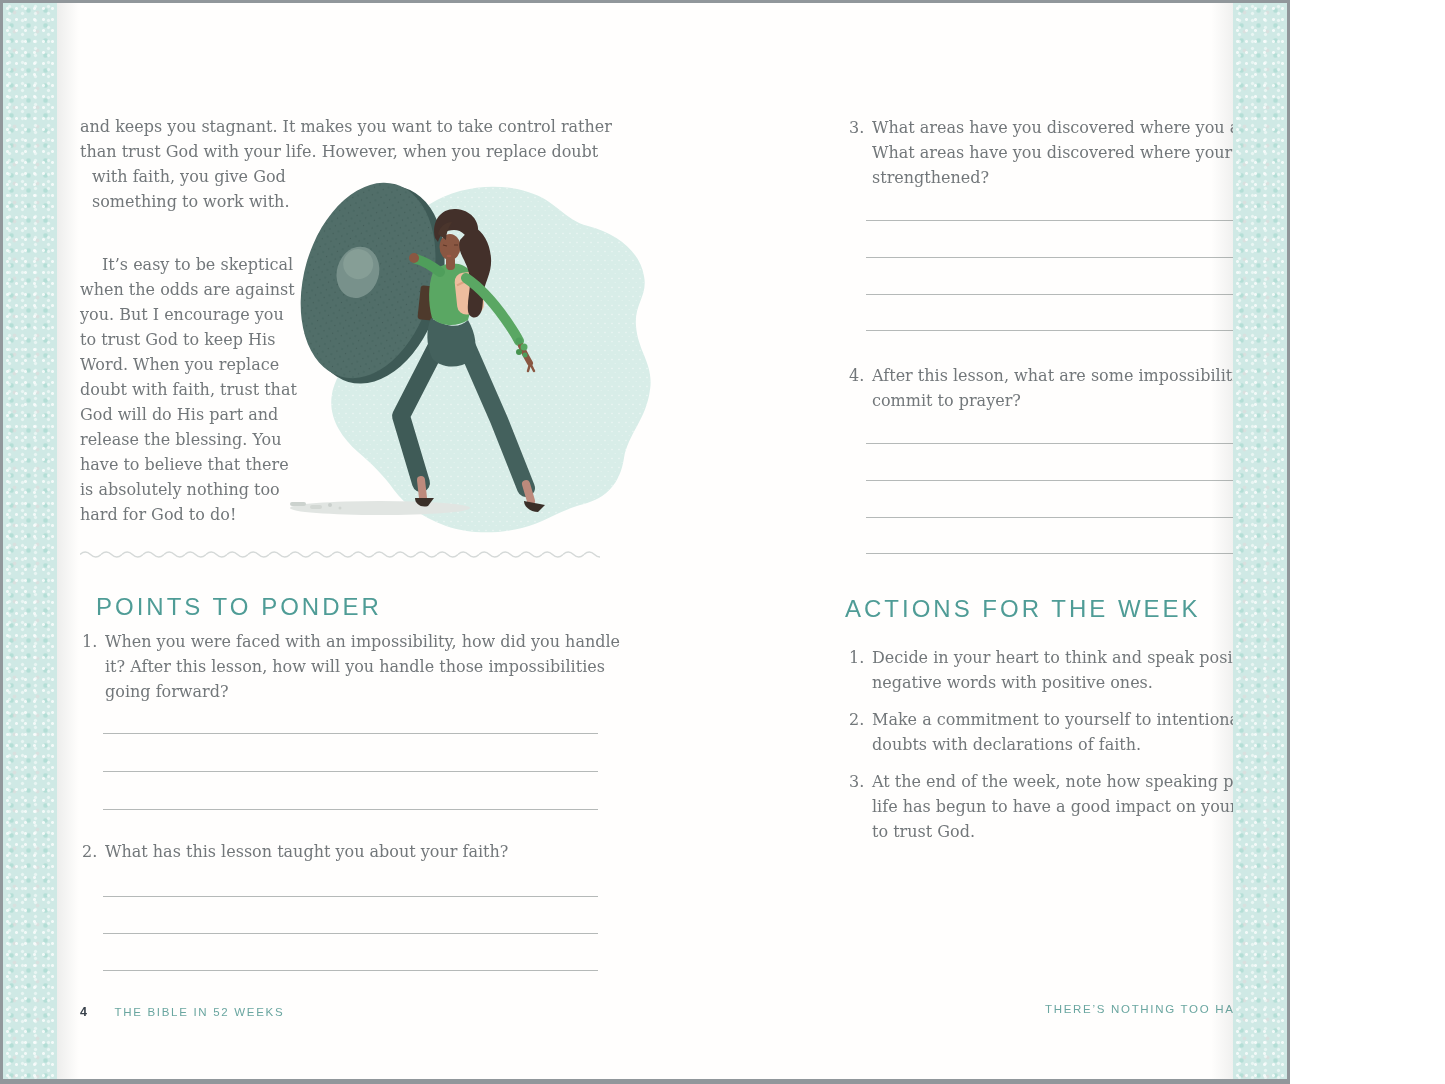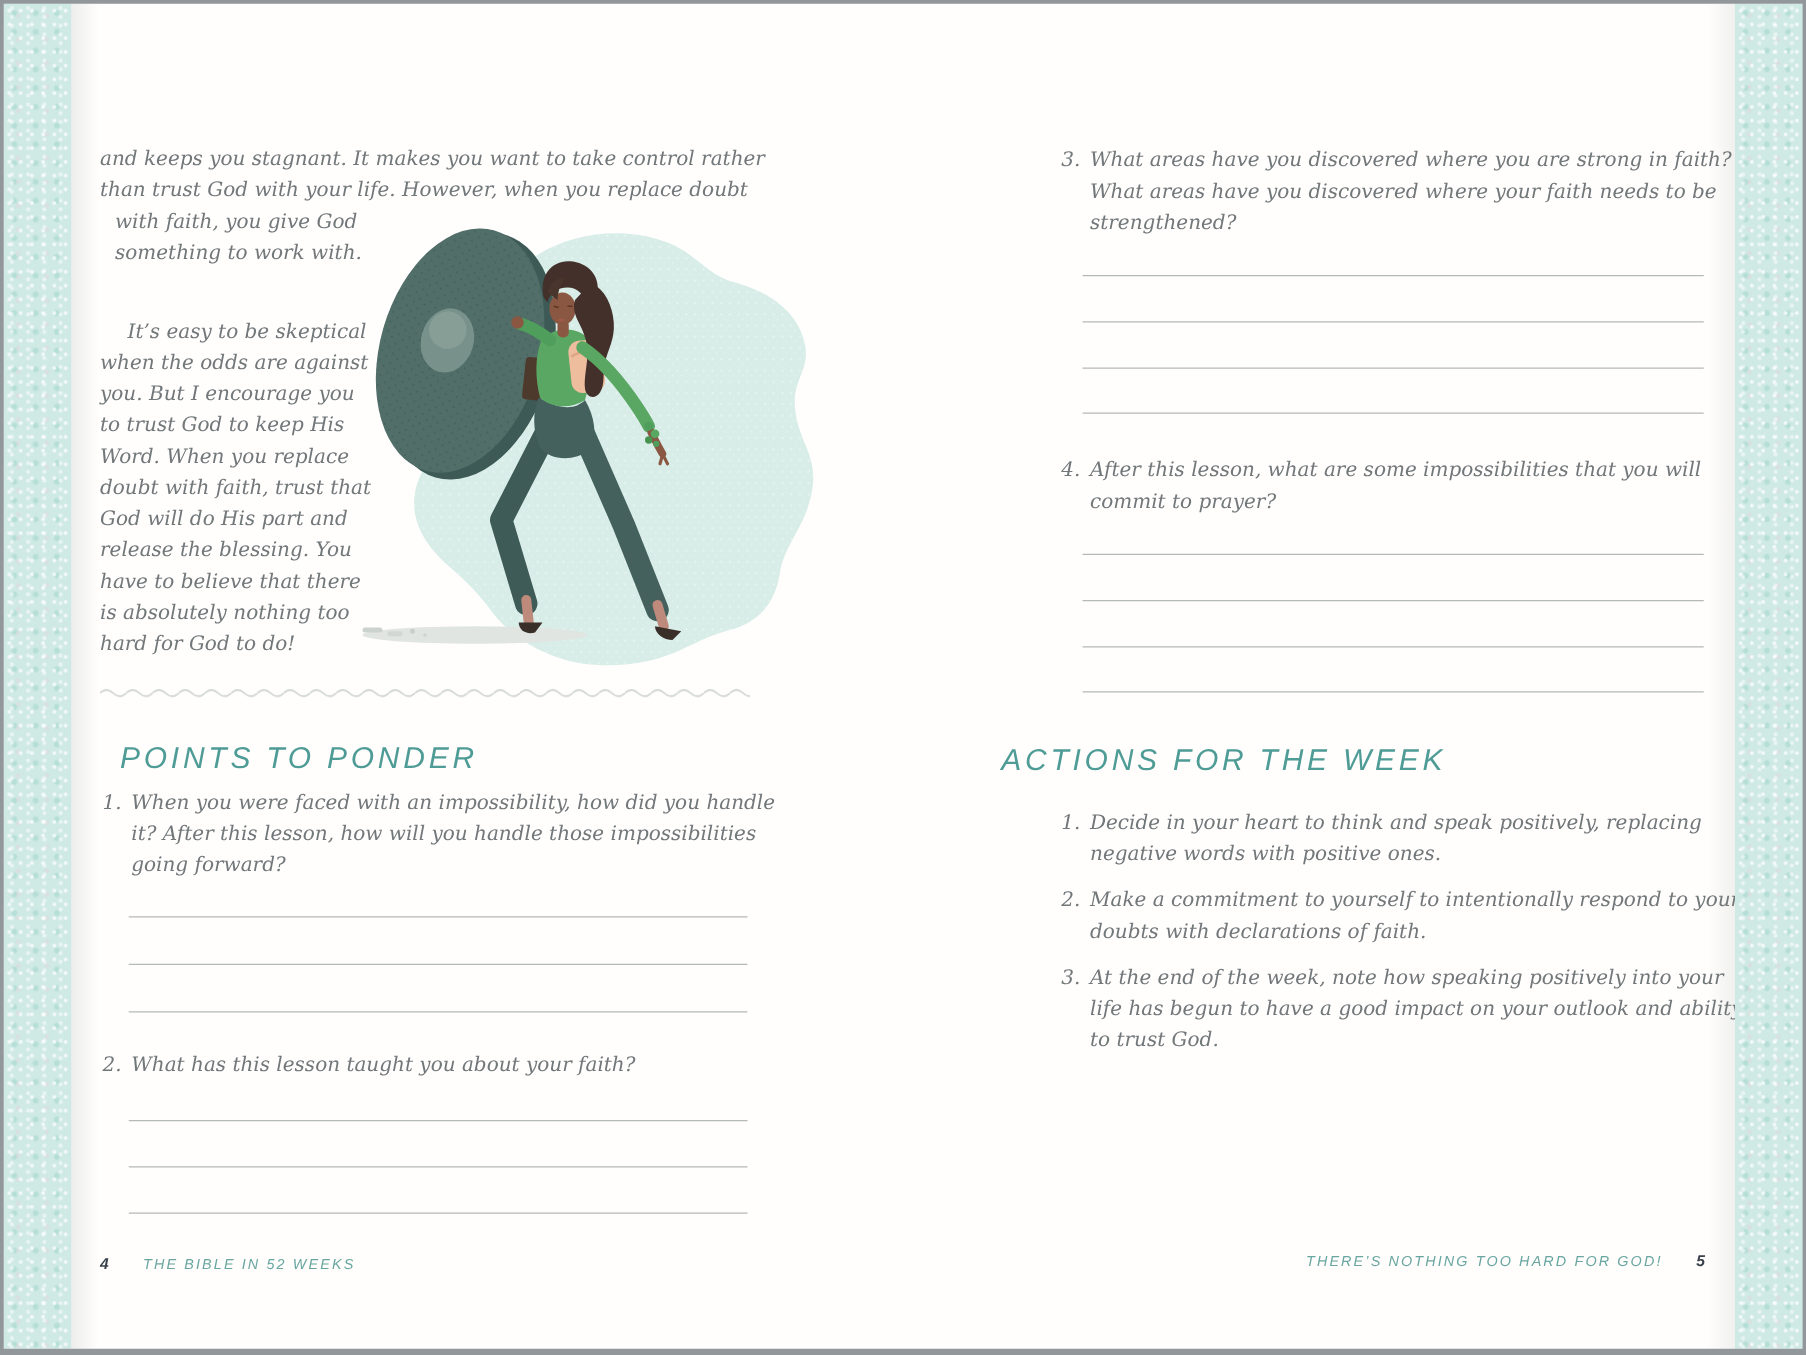--- a/index.html
+++ b/index.html
@@ -1,20 +1,19 @@
 <!DOCTYPE html>
 <html style="--accent-teal: #4f9c96; --body-text: #72777a; --answer-line: #b5b9b8; --footer-title: #6aa6a0; --footer-number: #39414b; --edge-mint: #cfe9e5; --frame-gray: #91979b; --wave-gray: #d5d9d8; --blob-mint: #d8ede8; --shield-green: #516e69;"><head>
 <meta charset="utf-8">
 <style>
   html,body{margin:0;padding:0;background:#fff;}
   #spread{
-    position:relative; width:1445px; height:1084px;
+    position:relative; width:1290px; height:1084px;
     background:#fffefd; overflow:hidden;
     font-family:"DejaVu Serif", serif;
-    font-style:italic;
   }
   .frame{position:absolute; inset:0; border:3px solid var(--frame-gray,#91979b); border-bottom-width:5px; pointer-events:none; z-index:50;}
   .edge{
     position:absolute; top:3px; bottom:5px; width:54px; z-index:2;
     background-color:var(--edge-mint,#cfe9e5);
     background-image:
       radial-gradient(circle, rgba(255,255,255,0.75) 1px, rgba(255,255,255,0) 2px),
       radial-gradient(circle, rgba(255,255,255,0.55) 1px, rgba(255,255,255,0) 2.2px),
       radial-gradient(circle, rgba(235,206,212,0.35) 1.2px, rgba(235,206,212,0) 2.4px),
       radial-gradient(circle, rgba(173,219,210,0.8) 1.5px, rgba(173,219,210,0) 3px);
@@ -203,21 +202,21 @@
 
     <div class="qitem" style="left:847px; top:363px; width:525px;">
       <span class="qnum">4.</span>
       <div class="qtext">After this lesson, what are some impossibilities that you will<br>commit to prayer?</div>
     </div>
     <div class="aline" style="left:866px; top:443px; width:497px;"></div>
     <div class="aline" style="left:866px; top:480px; width:497px;"></div>
     <div class="aline" style="left:866px; top:517px; width:497px;"></div>
     <div class="aline" style="left:866px; top:553px; width:497px;"></div>
 
-    <h2 class="heading" style="left:801px; top:595px; margin:0;">ACTIONS FOR THE WEEK</h2>
+    <h2 class="heading" style="left:845px; top:595px; margin:0;">ACTIONS FOR THE WEEK</h2>
 
     <div class="qitem" style="left:847px; top:645px; width:530px;">
       <span class="qnum">1.</span>
       <div class="qtext">Decide in your heart to think and speak positively, replacing<br>negative words with positive ones.</div>
     </div>
     <div class="qitem" style="left:847px; top:707px; width:530px;">
       <span class="qnum">2.</span>
       <div class="qtext">Make a commitment to yourself to intentionally respond to your<br>doubts with declarations of faith.</div>
     </div>
     <div class="qitem" style="left:847px; top:769px; width:530px;">

